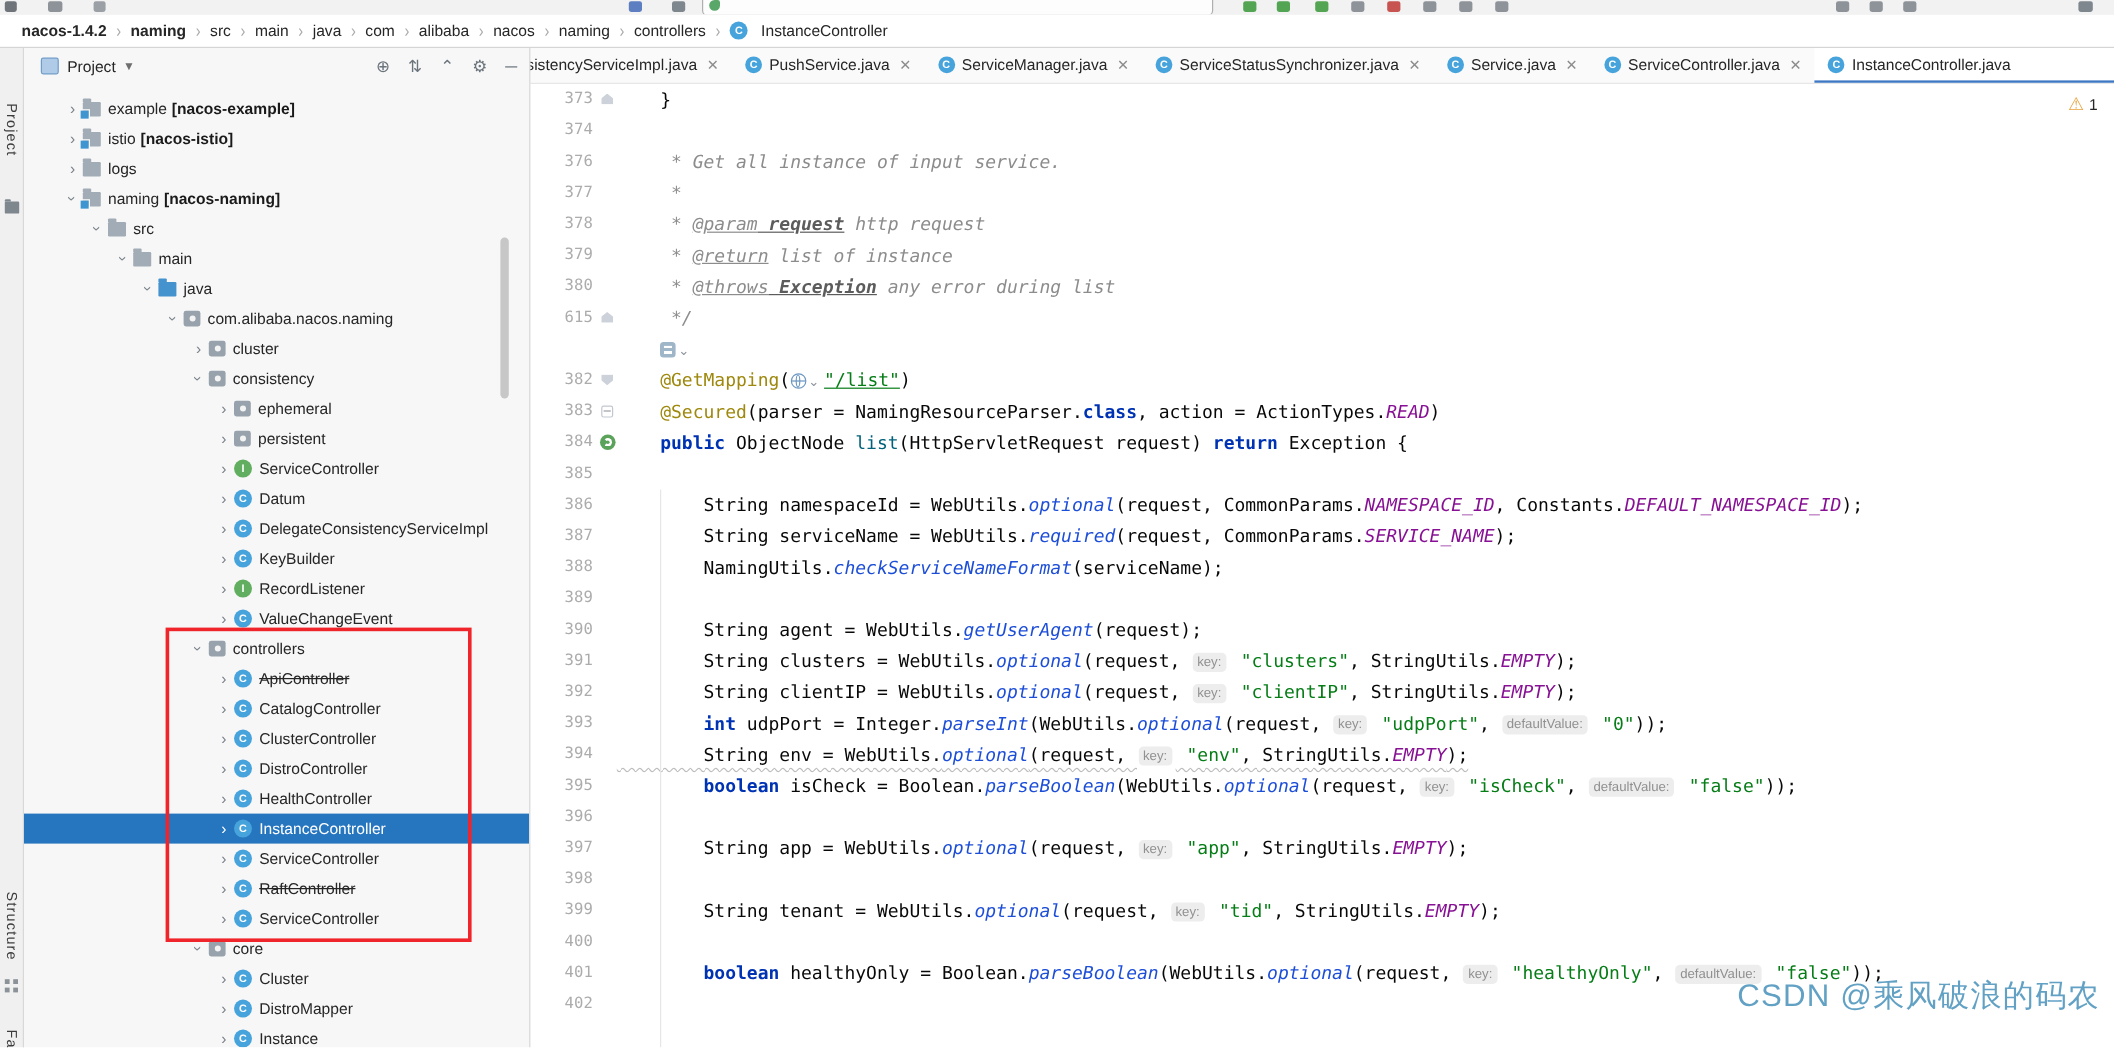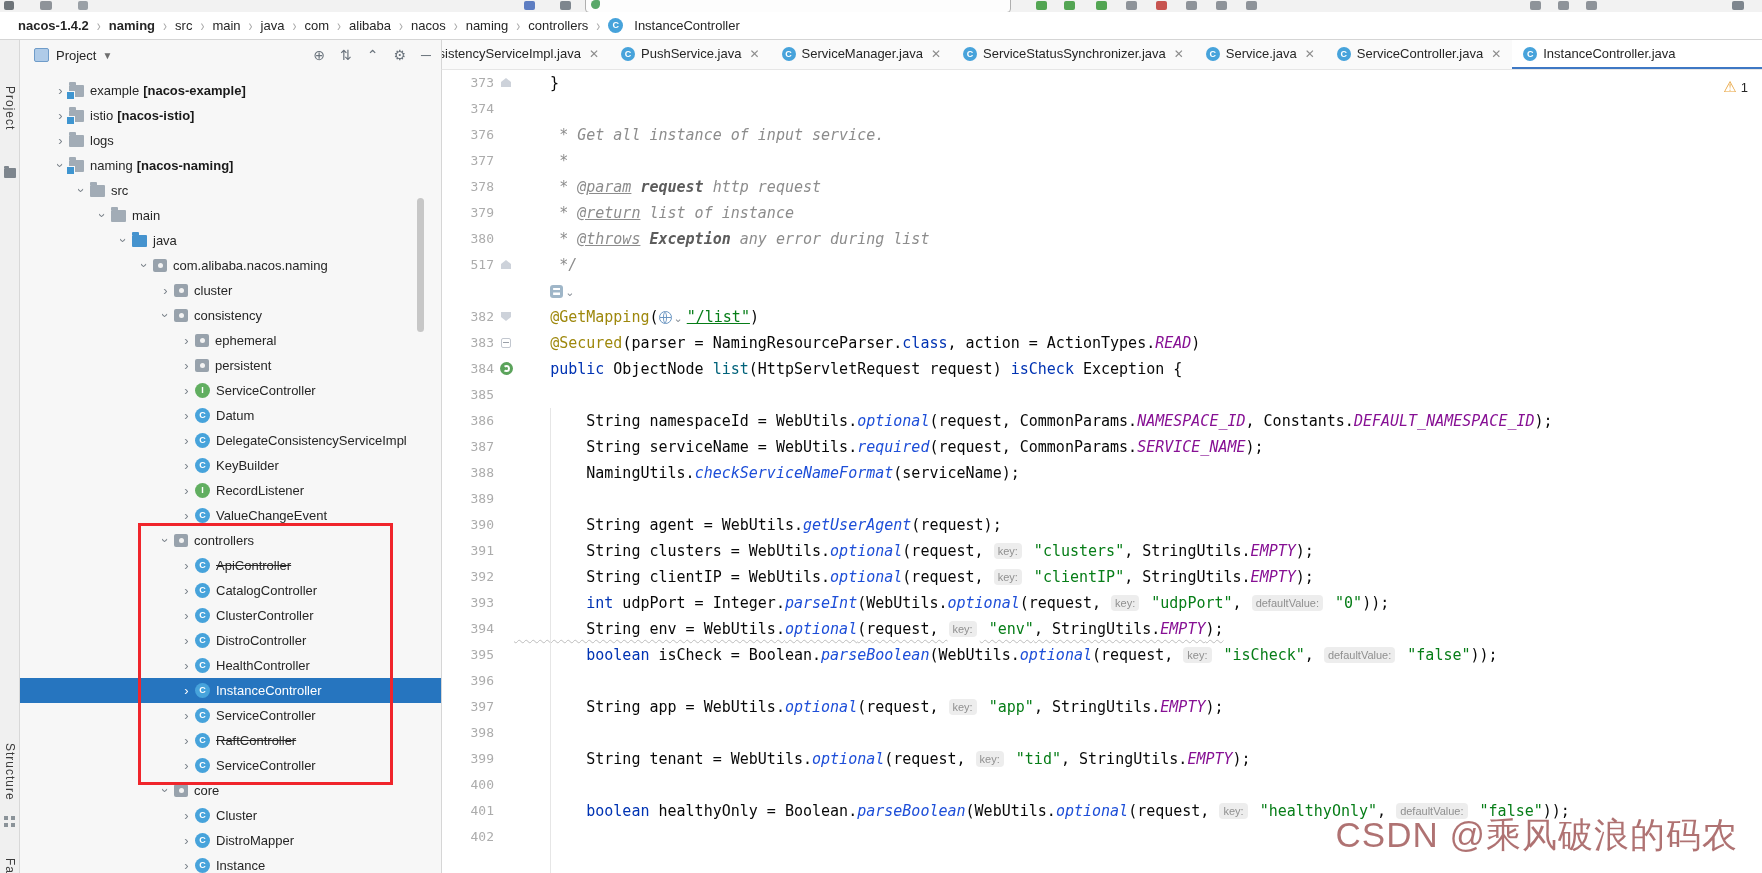--- a/index.html
+++ b/index.html
@@ -84,45 +84,45 @@
   .fm-minus{position:absolute;left:1px;top:8px;width:8px;height:8px;border:1px solid #C2C7CF;border-radius:2px;background:#fff;}
   .fm-minus::after{content:"";position:absolute;left:1px;right:1px;top:3px;height:1px;background:#9AA0A8;}
   .fm-up{position:absolute;left:1px;top:8px;width:10px;height:9px;background:#CDD2DA;
          clip-path:polygon(50% 0,100% 45%,100% 100%,0 100%,0 45%);}
   .fm-down{position:absolute;left:1px;top:8px;width:10px;height:9px;background:#CDD2DA;
          clip-path:polygon(0 0,100% 0,100% 55%,50% 100%,0 55%);}
   .gi{position:absolute;left:0px;top:6px;width:13px;height:13px;border-radius:50%;background:#5BA35B;}
   .gi::after{content:"";position:absolute;inset:3px;border:2px solid #fff;border-left-color:transparent;border-radius:50%;}
   pre.ct{margin:0;font:15px/26px "DejaVu Sans Mono",monospace;white-space:pre;color:#080808;}
   .sp{color:#080808;}
-  .sk{color:#0033B3;}
+  .sk{color:#0033B3;font-weight:bold;}
   .ss{color:#067D17;}
   .ssu{color:#067D17;text-decoration:underline;}
   .sa{color:#9E880D;}
   .sc{color:#8C8C8C;font-style:italic;}
   .sct{color:#8C8C8C;font-style:italic;text-decoration:underline;}
-  .scb{color:#5C5C5C;font-style:italic;font-weight:bold;}
+  .scb{color:#5C5C5C;font-style:italic;font-weight:bold;text-decoration:underline;}
   .ssf{color:#871094;font-style:italic;}
   .ssm{font-style:italic;color:#1d4ed8;}
   .smd{color:#00627A;}
   .chip{display:inline-block;font:11px/14px "Liberation Sans",sans-serif;background:#EDEDED;color:#909090;
         border-radius:4px;padding:1px 4px;margin:0 3px 0 1px;vertical-align:1px;}
   .wavy{text-decoration:underline;text-decoration-style:wavy;text-decoration-color:#BDBDBD;text-underline-offset:5px;text-decoration-thickness:1px;}
   .ichev{color:#8A9199;font-size:11px;margin:0 4px 0 2px;font-family:"Liberation Sans",sans-serif;}
   .globe{display:inline-block;width:13px;height:13px;border:1px solid #6B96C2;border-radius:50%;position:relative;
          vertical-align:-2px;box-sizing:border-box;}
   .globe::before{content:"";position:absolute;left:0;right:0;top:5px;height:1px;background:#6B96C2;}
   .globe::after{content:"";position:absolute;left:3.5px;top:0;width:4px;height:11px;border:1px solid #6B96C2;border-radius:50%;box-sizing:border-box;}
   .ep{display:inline-block;width:13px;height:13px;border-radius:3px;background:#9FB6C8;position:relative;vertical-align:-2px;}
   .ep::after{content:"";position:absolute;inset:3px;background:#fff;
              clip-path:polygon(0 0,100% 0,100% 30%,0 30%,0 65%,100% 65%,100% 100%,0 100%);}
   #guide{position:absolute;left:108px;top:338px;height:478px;border-left:1px solid #E6E6E6;pointer-events:none;}
   #warn{position:absolute;right:14px;top:8px;display:flex;align-items:center;gap:4px;font-size:13px;color:#262626;cursor:pointer;}
   #warn .tri{color:#E8A33D;font-size:15px;}
-  #watermark{position:absolute;right:24px;top:812px;font-size:35px;color:#7f1d1d;opacity:.62;letter-spacing:1px;
+  #watermark{position:absolute;right:12px;top:812px;font-size:26px;color:#0369a1;opacity:.62;letter-spacing:1px;
              pointer-events:none;z-index:40;white-space:nowrap;}
 </style>
 </head>
 <body>
 
 <div id="app">
 
   <div id="topstrip">
       <div class="ts-shape" style="left: 4px; width: 10px; height: 9px; background: rgb(110, 116, 121);"></div>
       <div class="ts-shape" style="left: 40px; width: 12px; height: 9px; background: rgb(142, 147, 153);"></div>
@@ -450,21 +450,21 @@
         <span class="ln">379</span>
         <span class="fold"></span>
         <pre class="ct"><span class="sc">     * </span><span class="sct">@return</span><span class="sc"> list of instance</span></pre>
       </div>
       <div class="crow">
         <span class="ln">380</span>
         <span class="fold"></span>
         <pre class="ct"><span class="sc">     * </span><span class="sct">@throws</span><span class="scb"> Exception</span><span class="sc"> any error during list</span></pre>
       </div>
       <div class="crow">
-        <span class="ln">517</span>
+        <span class="ln">615</span>
         <span class="fold">
           <span class="fm-up"></span>
         </span>
         <pre class="ct"><span class="sc">     */</span></pre>
       </div>
       <div class="crow">
         <span class="ln"></span>
         <span class="fold"></span>
         <pre class="ct"><span class="sp">    </span><span class="ep"></span><span class="ichev">⌄</span></pre>
       </div>
@@ -480,21 +480,21 @@
         <span class="fold">
           <span class="fm-minus"></span>
         </span>
         <pre class="ct"><span class="sp">    </span><span class="sa">@Secured</span><span class="sp">(parser = NamingResourceParser.</span><span class="sk">class</span><span class="sp">, action = ActionTypes.</span><span class="ssf">READ</span><span class="sp">)</span></pre>
       </div>
       <div class="crow">
         <span class="ln">384</span>
         <span class="fold">
           <span class="gi"></span>
         </span>
-        <pre class="ct"><span class="sp">    </span><span class="sk">public</span><span class="sp"> ObjectNode </span><span class="smd">list</span><span class="sp">(HttpServletRequest request) </span><span class="sk">isCheck</span><span class="sp"> Exception {</span></pre>
+        <pre class="ct"><span class="sp">    </span><span class="sk">public</span><span class="sp"> ObjectNode </span><span class="smd">list</span><span class="sp">(HttpServletRequest request) </span><span class="sk">return</span><span class="sp"> Exception {</span></pre>
       </div>
       <div class="crow">
         <span class="ln">385</span>
         <span class="fold"></span>
         <pre class="ct"></pre>
       </div>
       <div class="crow">
         <span class="ln">386</span>
         <span class="fold"></span>
         <pre class="ct"><span class="sp">        String namespaceId = WebUtils.</span><span class="ssm">optional</span><span class="sp">(request, CommonParams.</span><span class="ssf">NAMESPACE_ID</span><span class="sp">, Constants.</span><span class="ssf">DEFAULT_NAMESPACE_ID</span><span class="sp">);</span></pre>

